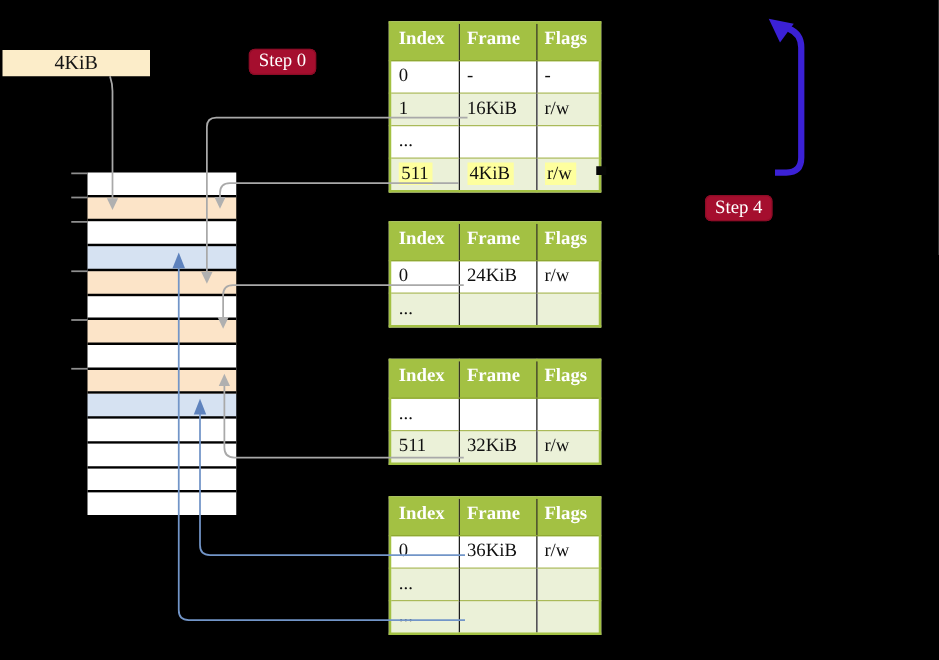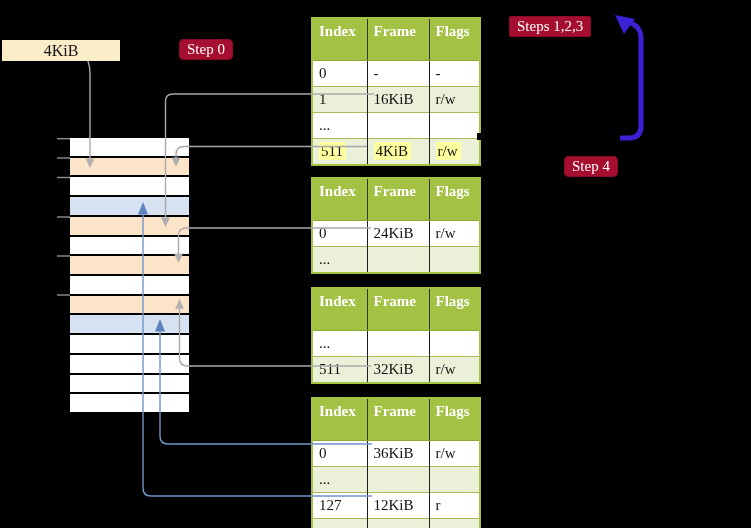--- a/index.html
+++ b/index.html
@@ -15,36 +15,36 @@
     position:absolute;left:2px;top:40px;width:118px;height:21px;
     background:#fcedc9;color:#151515;
     font-size:16px;line-height:21px;text-align:center;
   }
   .steptag{
     position:absolute;height:19px;line-height:19px;
     color:#fff;font-size:15px;padding:1px 8px;
     border-radius:5px;background:#a50e2e;
     box-shadow:0 0 0 1px #8c0c26 inset;
   }
-  .tag-step0{left:179px;top:39px;}
+  .tag-step0{left:199px;top:39px;}
   .tag-steps123{left:509px;top:16px;border-radius:3px;}
   .tag-step4{left:518px;top:156px;margin-left:46px;}
   .tag-steps1234{left:649px;top:16px;background:#3d23d8;box-shadow:0 0 0 1px #3118b0 inset;border-radius:3px;}
   
   table.ptable{
     position:absolute;left:311px;width:168px;
     border-collapse:collapse;table-layout:fixed;
     background:#fff;border:2px solid #a3c143;
     z-index:3;
   }
   .t1{top:17px;} .t2{top:177px;} .t3{top:287px;} .t4{top:397px;}
   .ptable th{
     background:#a3c143;color:#fff;font-weight:bold;
     font-size:15px;height:25px;text-align:left;
-    padding:0 0 16px 6px;border-right:1px solid #35351f;
+    padding:0 0 4px 6px;border-right:1px solid #35351f;
     border-bottom:1px solid #8fa832;
   }
   .ptable th:last-child{border-right:none;}
   .ptable td{
     font-size:15px;color:#101010;height:25px;
     padding:0 0 0 6px;border-right:1px solid #1d1d1d;
     border-top:1px solid #aaba59;white-space:nowrap;overflow:hidden;
   }
   .ptable td:last-child{border-right:none;}
   .ptable tr.alt td{background:#ebf1d8;}
@@ -64,21 +64,20 @@
   .lbl{position:absolute;z-index:6;}
 </style>
 </head>
 <body>
 
 <div id="canvas">
 
   <div class="framelabel">4KiB</div>
 
   <div class="steptag tag-step0 lbl">Step 0</div>
-  <div class="steptag tag-steps123 lbl">Steps 1,2,3</div>
   <div class="steptag tag-step4 lbl">Step 4</div>
 
   <div class="memstack">
       <div class="mrow" style="background: rgb(255, 255, 255);"></div>
       <div class="mrow" style="background: rgb(252, 228, 200);"></div>
       <div class="mrow" style="background: rgb(255, 255, 255);"></div>
       <div class="mrow" style="background: rgb(214, 226, 242);"></div>
       <div class="mrow" style="background: rgb(252, 228, 200);"></div>
       <div class="mrow" style="background: rgb(255, 255, 255);"></div>
       <div class="mrow" style="background: rgb(252, 228, 200);"></div>
@@ -190,25 +189,20 @@
     </tr>
     <tr>
       <td>0</td>
       <td>36KiB</td>
       <td>r/w</td>
     </tr>
     <tr class="alt">
       <td>...</td>
       <td></td>
       <td></td>
-    </tr>
-    <tr>
-      <td>127</td>
-      <td>12KiB</td>
-      <td>r</td>
     </tr>
     <tr class="alt">
       <td>...</td>
       <td></td>
       <td></td>
     </tr>
   </tbody>
     </table>
 
   <svg id="overlay" viewBox="0 0 751 528">

